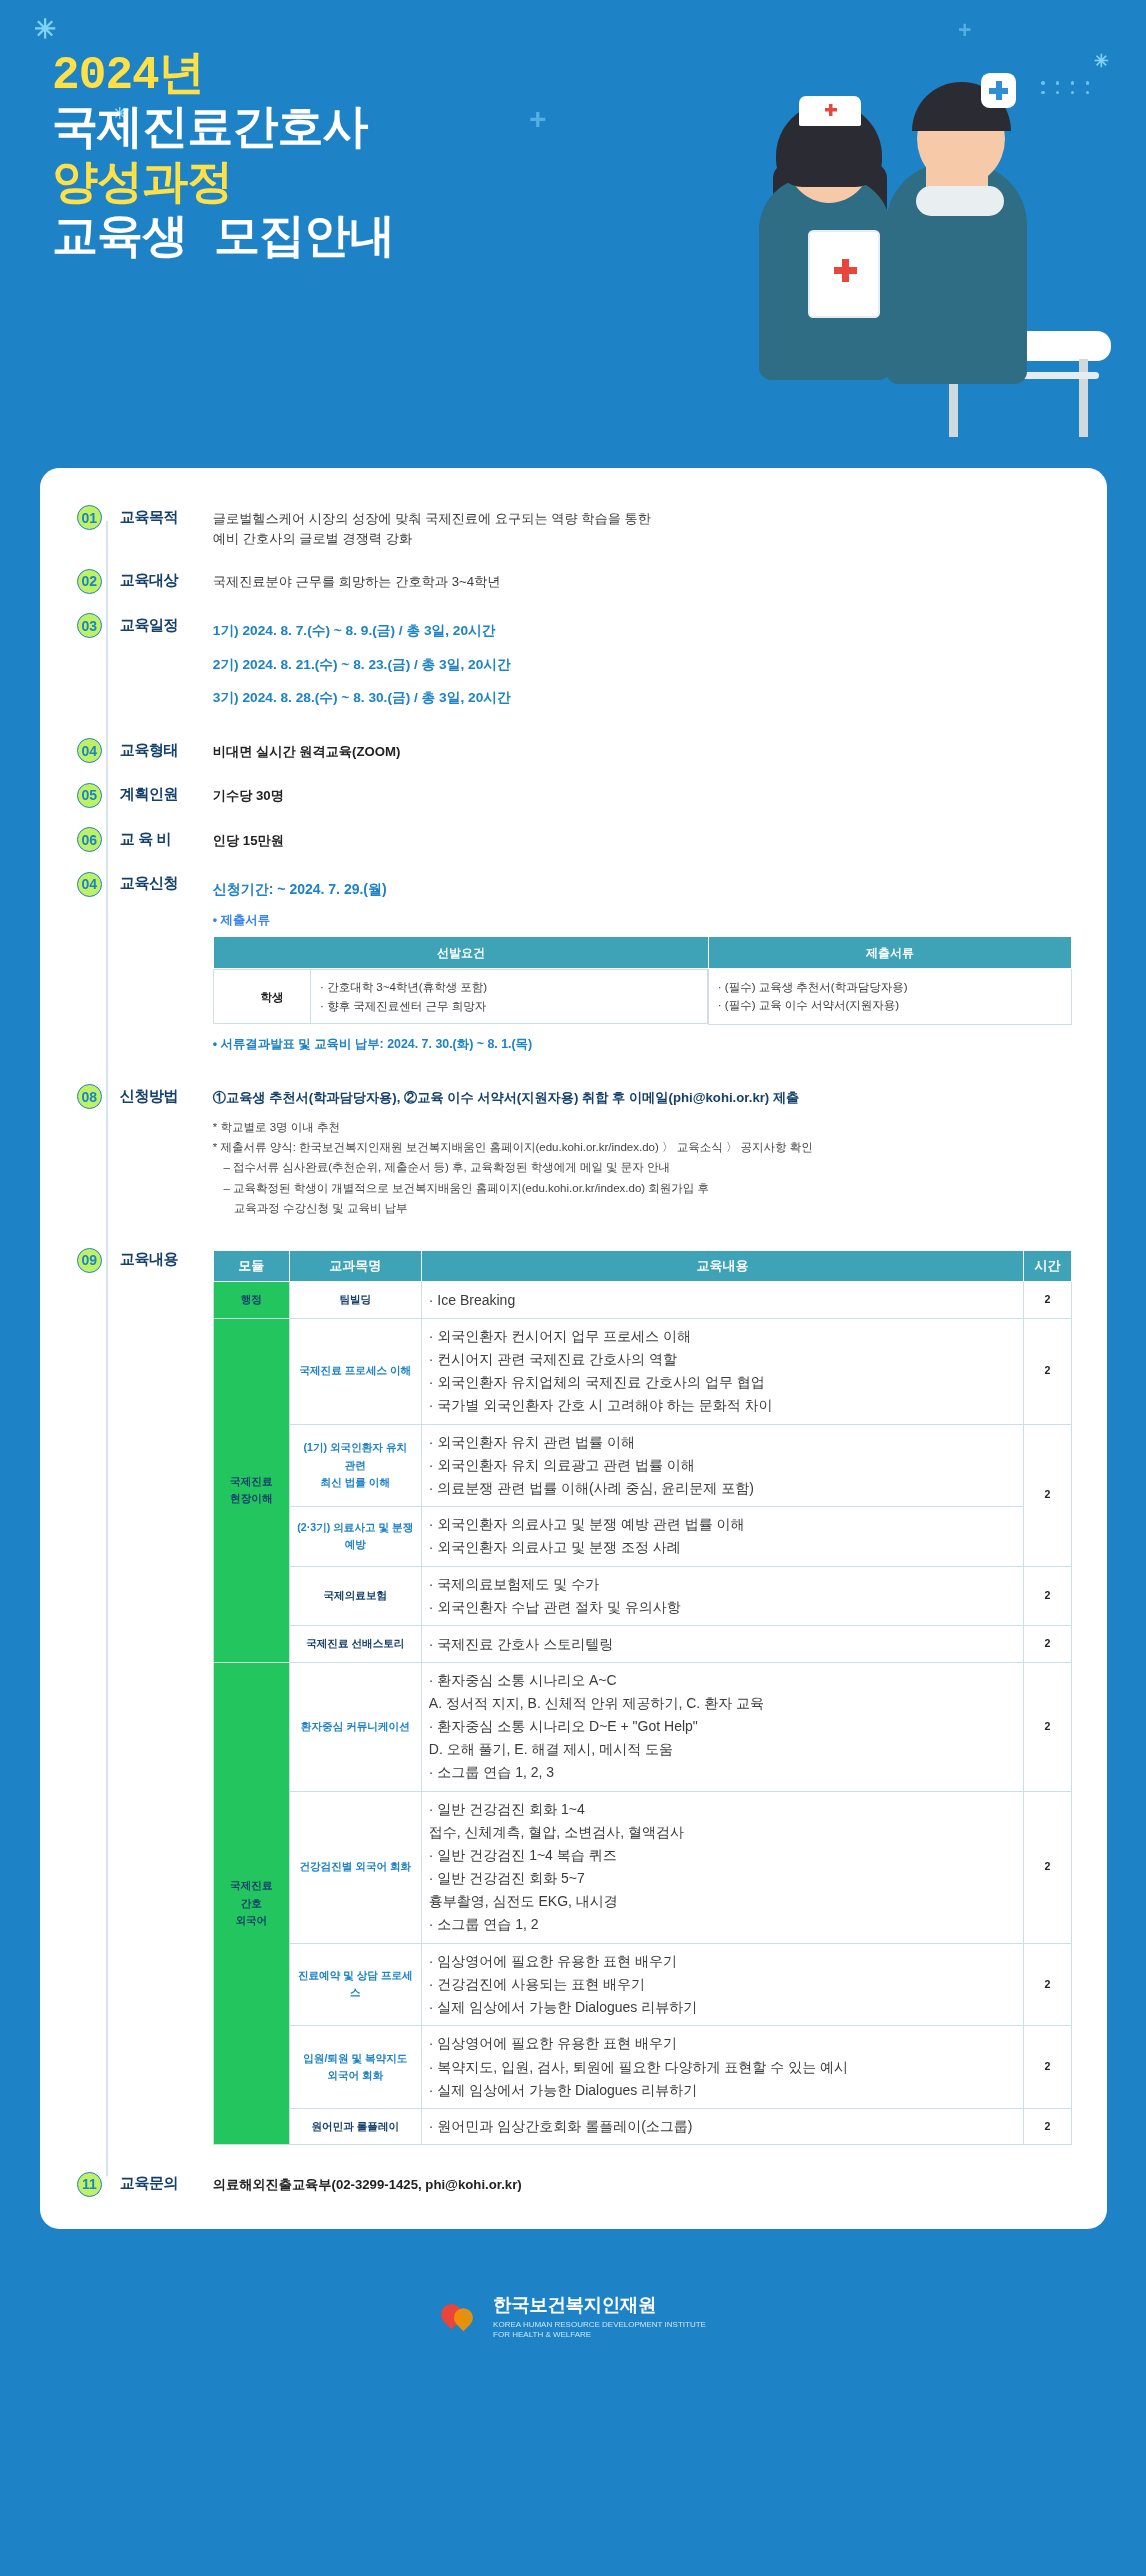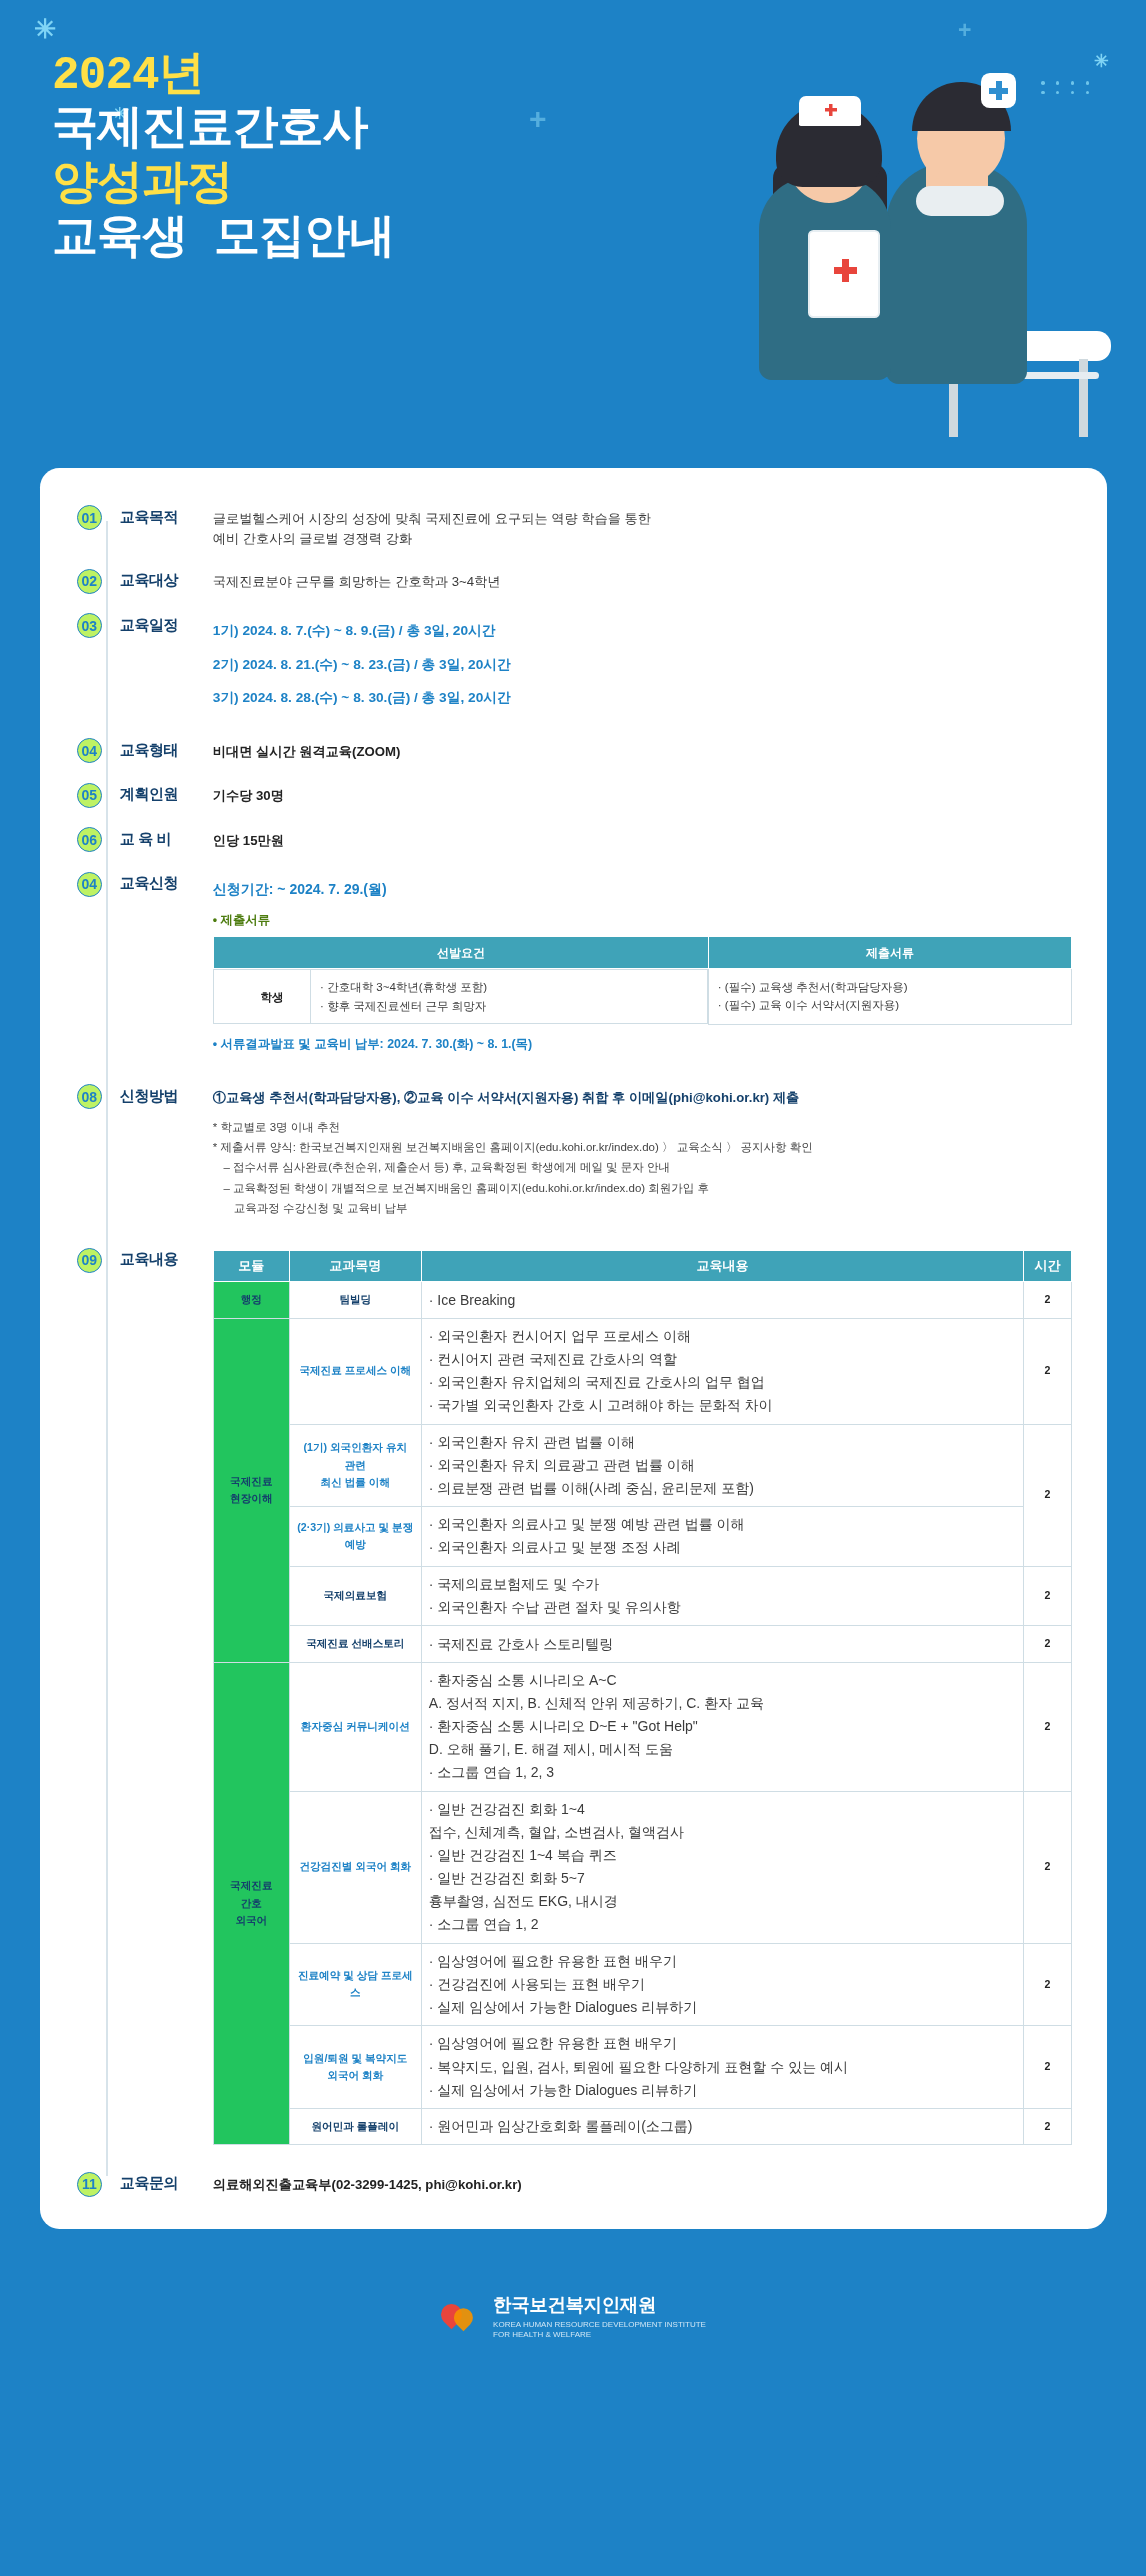--- a/index.html
+++ b/index.html
@@ -194,21 +194,21 @@
     color: #3b3b3b;
     font-size: 13.2px;
     line-height: 1.55;
     padding-top: 3.5px;
   }
   .val.blue { color: #1d82c6; font-weight: bold; font-size: 13.7px; }
   .val.bold { font-weight: bold; color: #222; }
   .sched-line { margin-bottom: 8.8px; }
   .sched-line:last-child { margin-bottom: 0; }
   .sub-head {
-    font-weight: bold; color: #4d7c0f; font-size: 12.4px;
+    font-weight: bold; color: #3b82f6; font-size: 12.4px;
     margin: 10.6px 0 6.2px 0;
   }
   
   table.docs {
     width: 100%;
     border-collapse: collapse;
     margin-top: 3.5px;
     font-size: 11.5px;
   }
   table.docs th {

